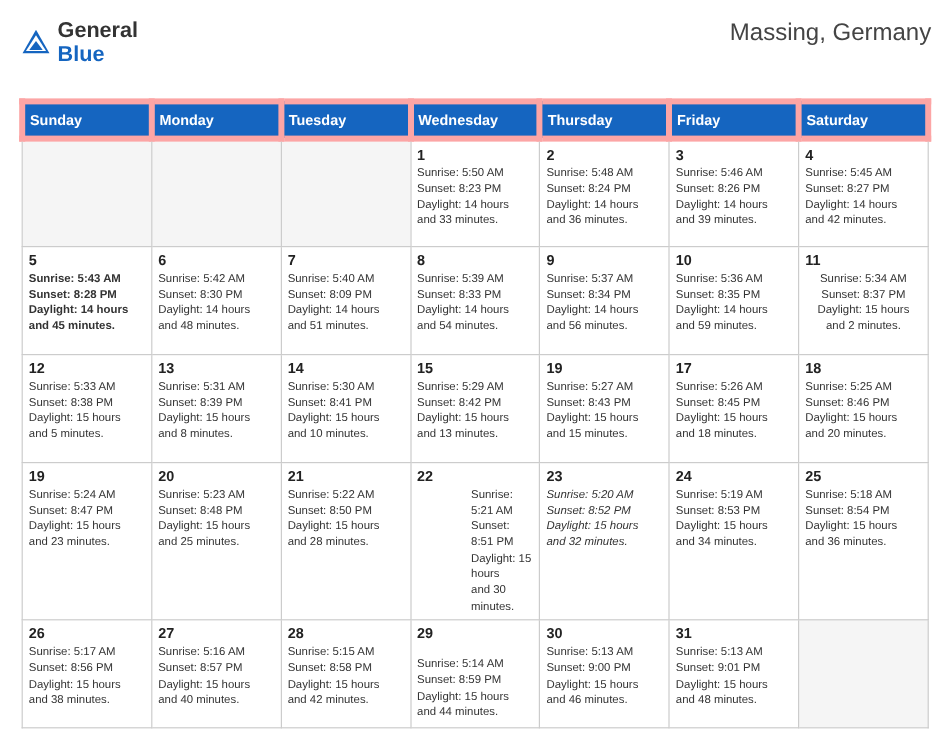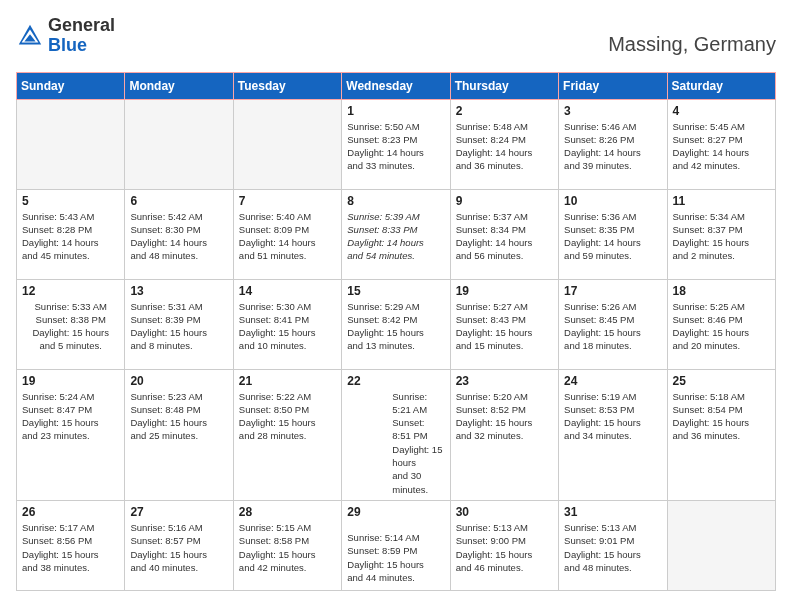--- a/index.html
+++ b/index.html
@@ -6,22 +6,22 @@
     body {
       font-family: Arial, sans-serif;
       background: #fff;
       width: 792px;
       min-height: 612px;
       padding: 16px;
     }
     .header {
       display: flex;
       justify-content: space-between;
-      align-items: flex-end;
-      margin-bottom: 16px;
+      align-items: flex-start;
+      margin-bottom: 26px;
     }
     .logo {
       display: flex;
       align-items: center;
       gap: 4px;
     }
     .logo-text {
       font-size: 18px;
       font-weight: bold;
       line-height: 1.1;
@@ -49,21 +49,21 @@
       border-collapse: collapse;
       table-layout: fixed;
     }
     th {
       background: #1565C0;
       color: #fff;
       font-size: 12px;
       font-weight: bold;
       padding: 6px 4px;
       text-align: left;
-      border: 1px solid #fca5a5;
+      border: 5px solid #fca5a5;
     }
     td {
       vertical-align: top;
       border: 1px solid #ccc;
       padding: 4px 5px;
       font-size: 10px;
       color: #222;
       background: #fff;
       height: 90px;
     }
@@ -144,72 +144,72 @@
           <span class="day-num">4</span>
           <div class="day-info" style="white-space: pre-line;">Sunrise: 5:45 AM
 Sunset: 8:27 PM
 Daylight: 14 hours
 and 42 minutes.</div>
         </td>
       </tr>
       <tr>
         <td>
           <span class="day-num">5</span>
-          <div class="day-info" style="white-space: pre-line;">Sunrise: 5:43 AM
+          <div class="day-info" style="white-space: pre-line; font-weight: bold;">Sunrise: 5:43 AM
 Sunset: 8:28 PM
 Daylight: 14 hours
 and 45 minutes.</div>
         </td>
         <td>
           <span class="day-num">6</span>
           <div class="day-info" style="white-space: pre-line;">Sunrise: 5:42 AM
 Sunset: 8:30 PM
 Daylight: 14 hours
 and 48 minutes.</div>
         </td>
         <td>
           <span class="day-num">7</span>
           <div class="day-info" style="white-space: pre-line;">Sunrise: 5:40 AM
 Sunset: 8:09 PM
 Daylight: 14 hours
 and 51 minutes.</div>
         </td>
         <td>
           <span class="day-num">8</span>
-          <div class="day-info" style="white-space: pre-line; font-style: italic;">Sunrise: 5:39 AM
+          <div class="day-info" style="white-space: pre-line;">Sunrise: 5:39 AM
 Sunset: 8:33 PM
 Daylight: 14 hours
 and 54 minutes.</div>
         </td>
         <td>
           <span class="day-num">9</span>
           <div class="day-info" style="white-space: pre-line;">Sunrise: 5:37 AM
 Sunset: 8:34 PM
 Daylight: 14 hours
 and 56 minutes.</div>
         </td>
         <td>
           <span class="day-num">10</span>
           <div class="day-info" style="white-space: pre-line;">Sunrise: 5:36 AM
 Sunset: 8:35 PM
 Daylight: 14 hours
 and 59 minutes.</div>
         </td>
         <td>
           <span class="day-num">11</span>
-          <div class="day-info" style="white-space: pre-line;">Sunrise: 5:34 AM
+          <div class="day-info" style="white-space: pre-line; text-align: center;">Sunrise: 5:34 AM
 Sunset: 8:37 PM
 Daylight: 15 hours
 and 2 minutes.</div>
         </td>
       </tr>
       <tr>
         <td>
           <span class="day-num">12</span>
-          <div class="day-info" style="white-space: pre-line; text-align: center;">Sunrise: 5:33 AM
+          <div class="day-info" style="white-space: pre-line;">Sunrise: 5:33 AM
 Sunset: 8:38 PM
 Daylight: 15 hours
 and 5 minutes.</div>
         </td>
         <td>
           <span class="day-num">13</span>
           <div class="day-info" style="white-space: pre-line;">Sunrise: 5:31 AM
 Sunset: 8:39 PM
 Daylight: 15 hours
 and 8 minutes.</div>
@@ -274,21 +274,21 @@
         </td>
         <td>
           <span class="day-num">22</span>
           <div class="day-info" style="white-space: pre-line; margin-left: 45px;">Sunrise: 5:21 AM
 Sunset: 8:51 PM
 Daylight: 15 hours
 and 30 minutes.</div>
         </td>
         <td>
           <span class="day-num">23</span>
-          <div class="day-info" style="white-space: pre-line;">Sunrise: 5:20 AM
+          <div class="day-info" style="white-space: pre-line; font-style: italic;">Sunrise: 5:20 AM
 Sunset: 8:52 PM
 Daylight: 15 hours
 and 32 minutes.</div>
         </td>
         <td>
           <span class="day-num">24</span>
           <div class="day-info" style="white-space: pre-line;">Sunrise: 5:19 AM
 Sunset: 8:53 PM
 Daylight: 15 hours
 and 34 minutes.</div>

